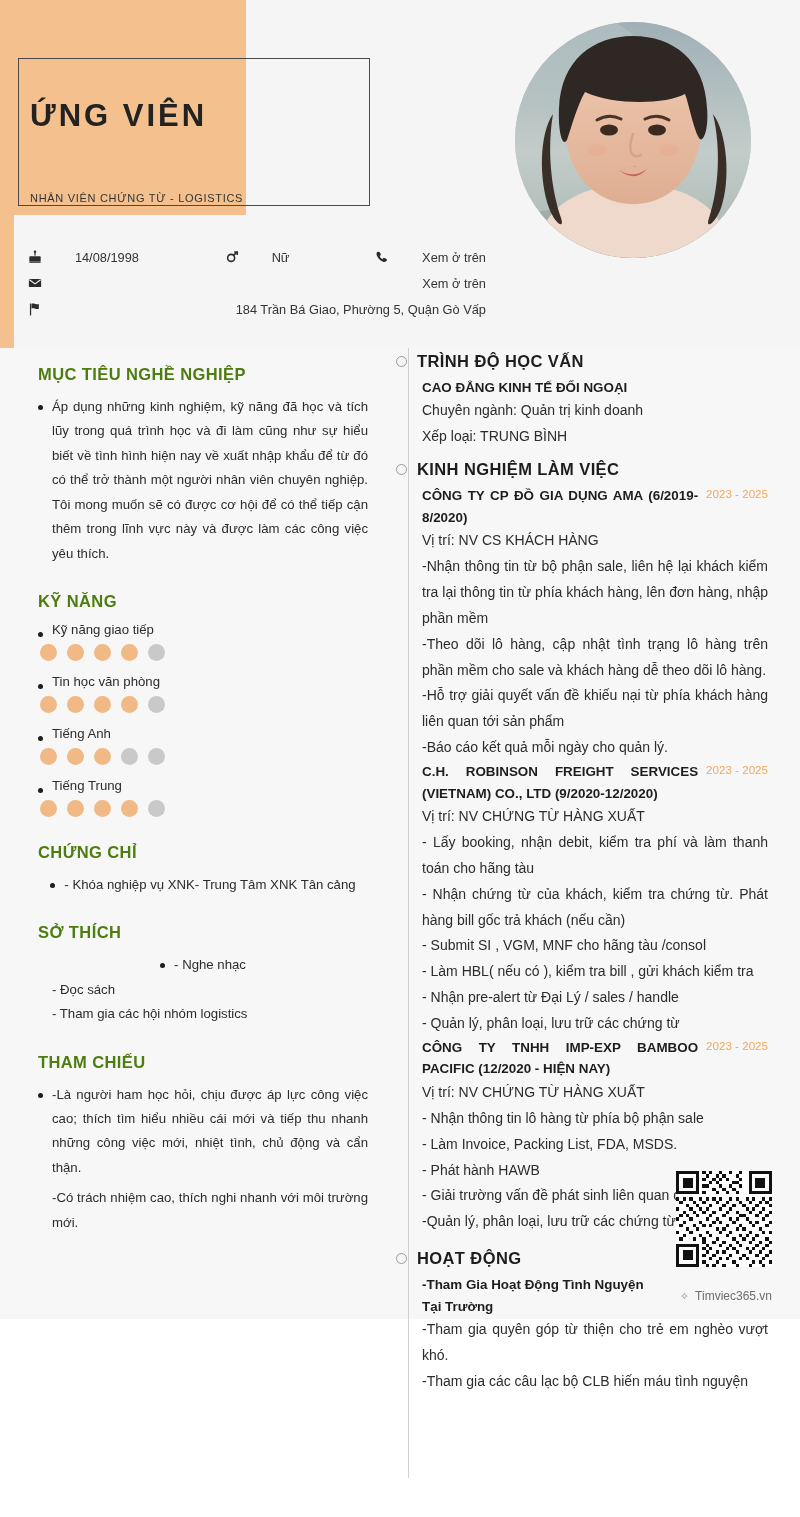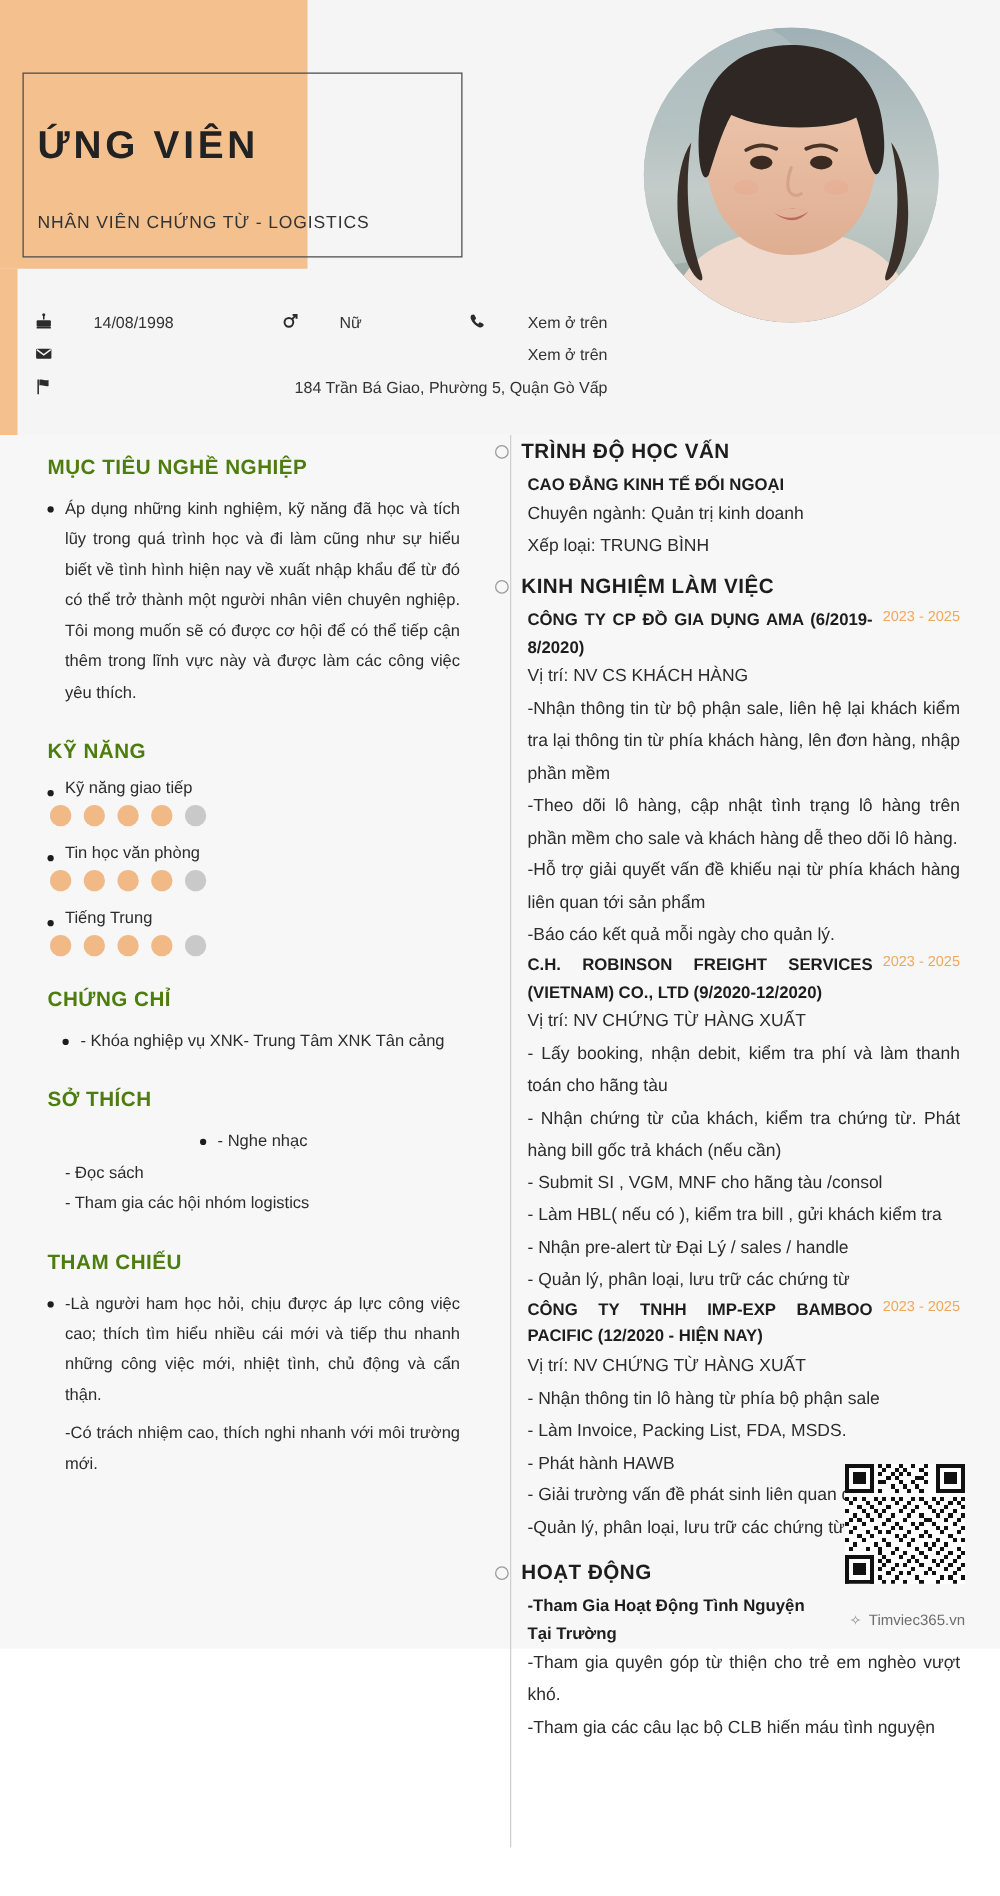--- a/index.html
+++ b/index.html
@@ -47,22 +47,22 @@
   .name-title {
     position: absolute;
     left: 30px; top: 98px;
     font-size: 31px;
     font-weight: bold;
     letter-spacing: 3px;
     color: #222;
   }
   .name-sub {
     position: absolute;
-    left: 30px; top: 169px;
-    font-size: 14px;
+    left: 30px; top: 192px;
+    font-size: 11px;
     letter-spacing: 0.7px;
     color: #333;
   }
   .photo {
     position: absolute;
     left: 515px; top: 22px;
     width: 236px; height: 236px;
     border-radius: 50%;
     overflow: hidden;
     background: #b9c4c9;
@@ -366,20 +366,33 @@
         </div>
         <div class="pips">
           <span class="pip on"></span>
           <span class="pip on"></span>
           <span class="pip on"></span>
           <span class="pip on"></span>
           <span class="pip"></span>
         </div>
       </div>
 
+      <div class="skill">
+        <div class="skill-name">
+          <span class="dot"></span>
+          <span>Tiếng Anh</span>
+        </div>
+        <div class="pips">
+          <span class="pip on"></span>
+          <span class="pip on"></span>
+          <span class="pip on"></span>
+          <span class="pip"></span>
+          <span class="pip"></span>
+        </div>
+      </div>
 
       <div class="skill">
         <div class="skill-name">
           <span class="dot"></span>
           <span>Tiếng Trung</span>
         </div>
         <div class="pips">
           <span class="pip on"></span>
           <span class="pip on"></span>
           <span class="pip on"></span>

